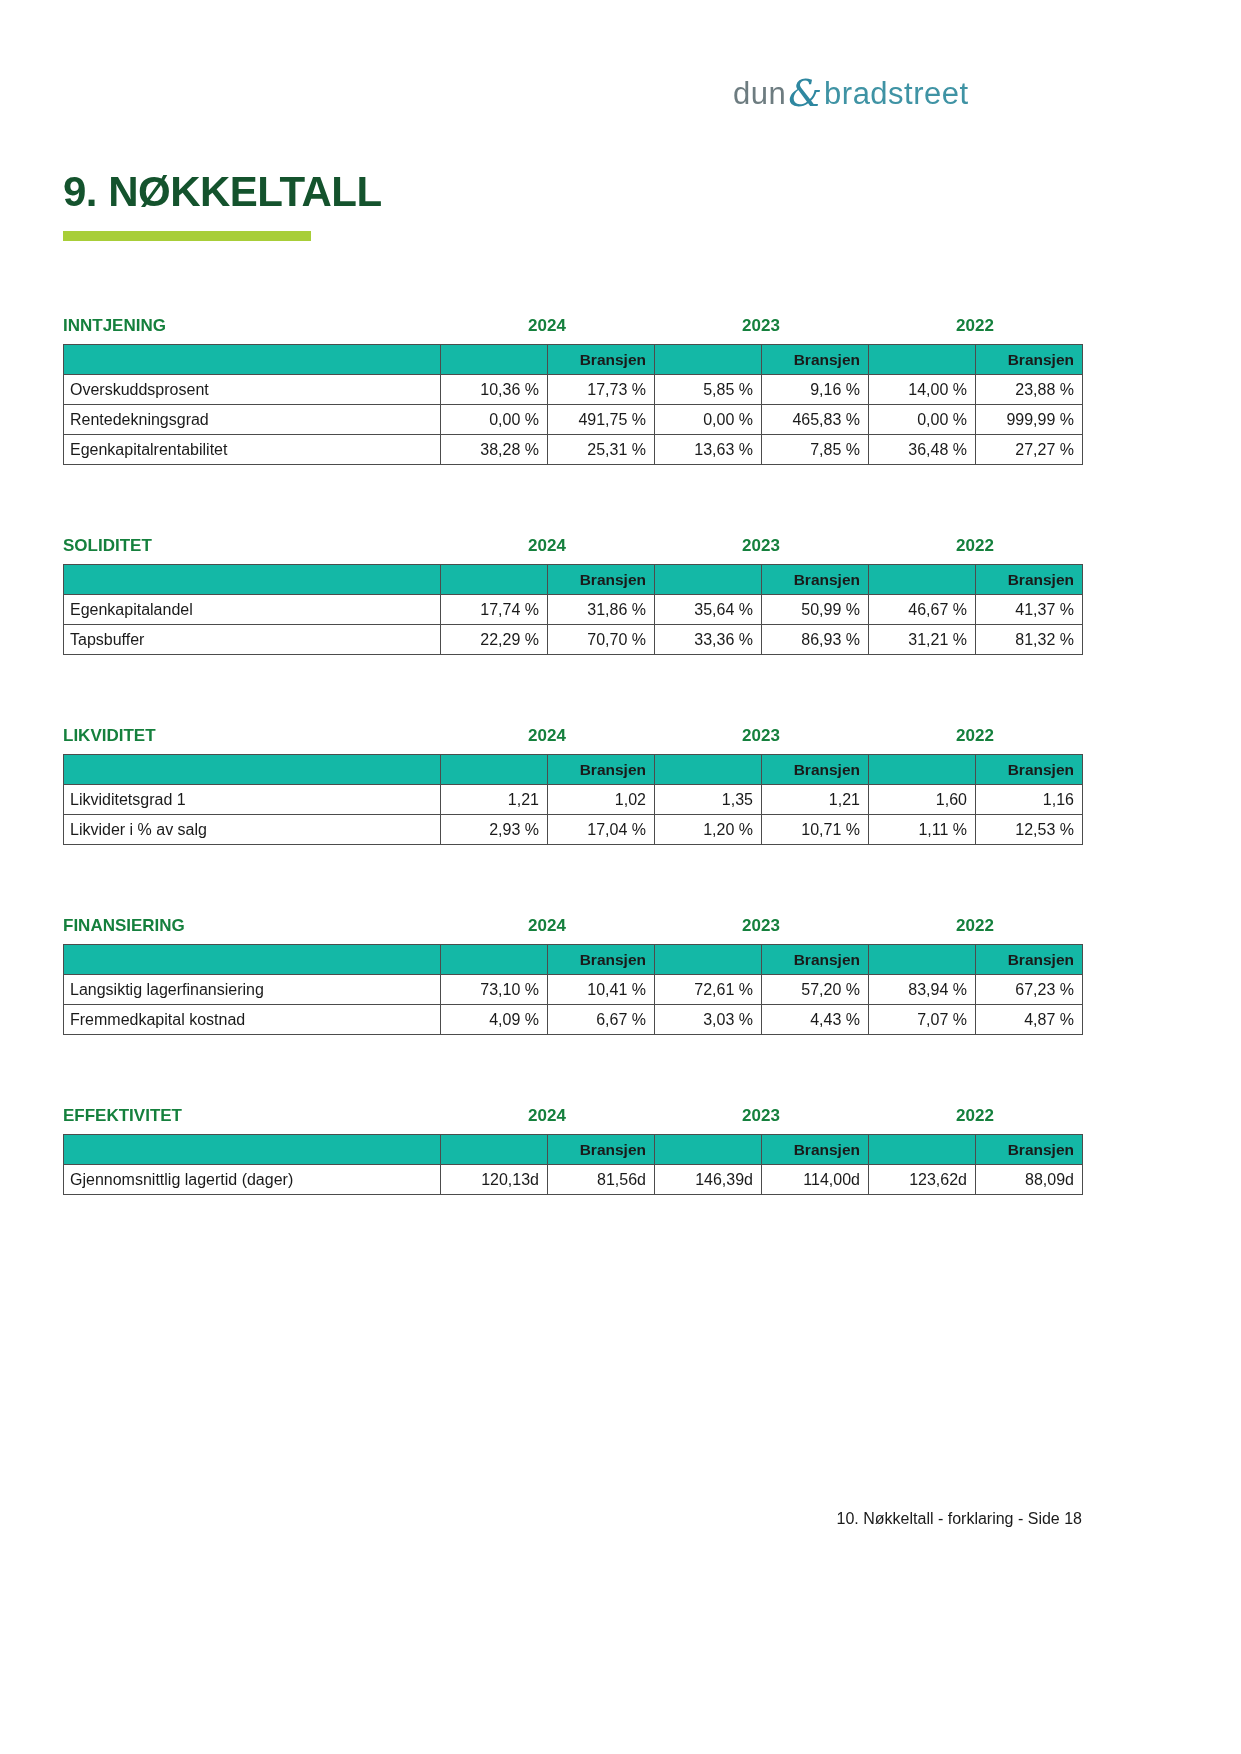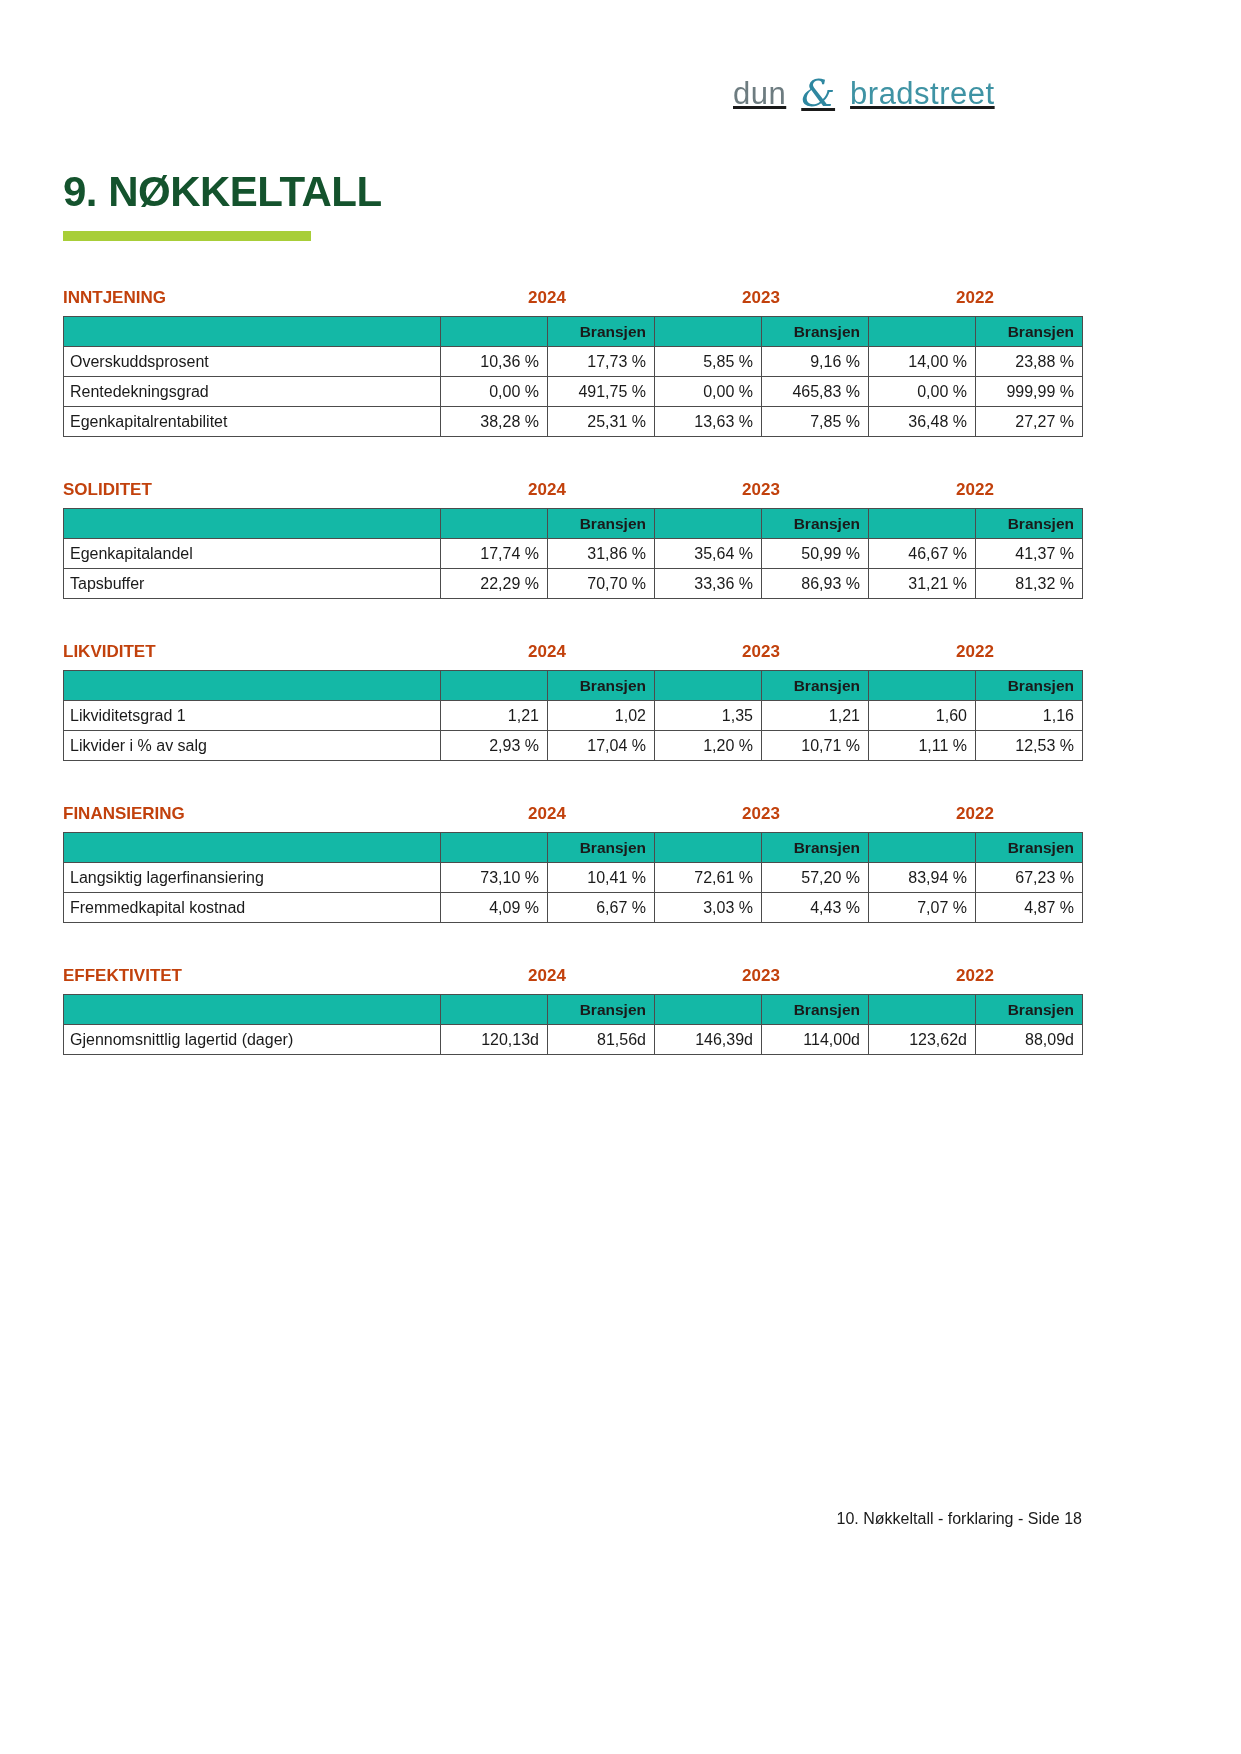--- a/index.html
+++ b/index.html
@@ -16,24 +16,23 @@
     overflow: hidden;
   }
 
   
   .logo {
     position: absolute;
     top: 72px;
     left: 733px;
     display: flex;
     align-items: baseline;
-    gap: 14px;
+    gap: 1px;
     line-height: 1;
     user-select: none;
-    text-decoration: underline;
   }
   .logo .dun {
     font-size: 31px;
     letter-spacing: 0.5px;
     color: #6d7c80;
   }
   .logo .amp {
     font-family: "DejaVu Serif", serif;
     font-style: italic;
     font-size: 38px;
@@ -76,24 +75,24 @@
   }
   section { margin-bottom: 43px; }
 
   .section-head {
     display: grid;
     grid-template-columns: 377px 214px 214px 214px;
     align-items: end;
     margin-bottom: 8px;
     font-weight: bold;
     font-size: 17px;
-    color: #c2410c;
+    color: #15803d;
   }
   .section-title { text-align: left; }
-  .year-label { text-align: center; }
+  .year-label { text-align: center; margin-top: 28px; }
 
   .data-table {
     border-collapse: collapse;
     table-layout: fixed;
     width: 1019px;
   }
   .data-table th, .data-table td {
     border: 1px solid #4c4c4c;
     height: 30px;
     vertical-align: middle;

